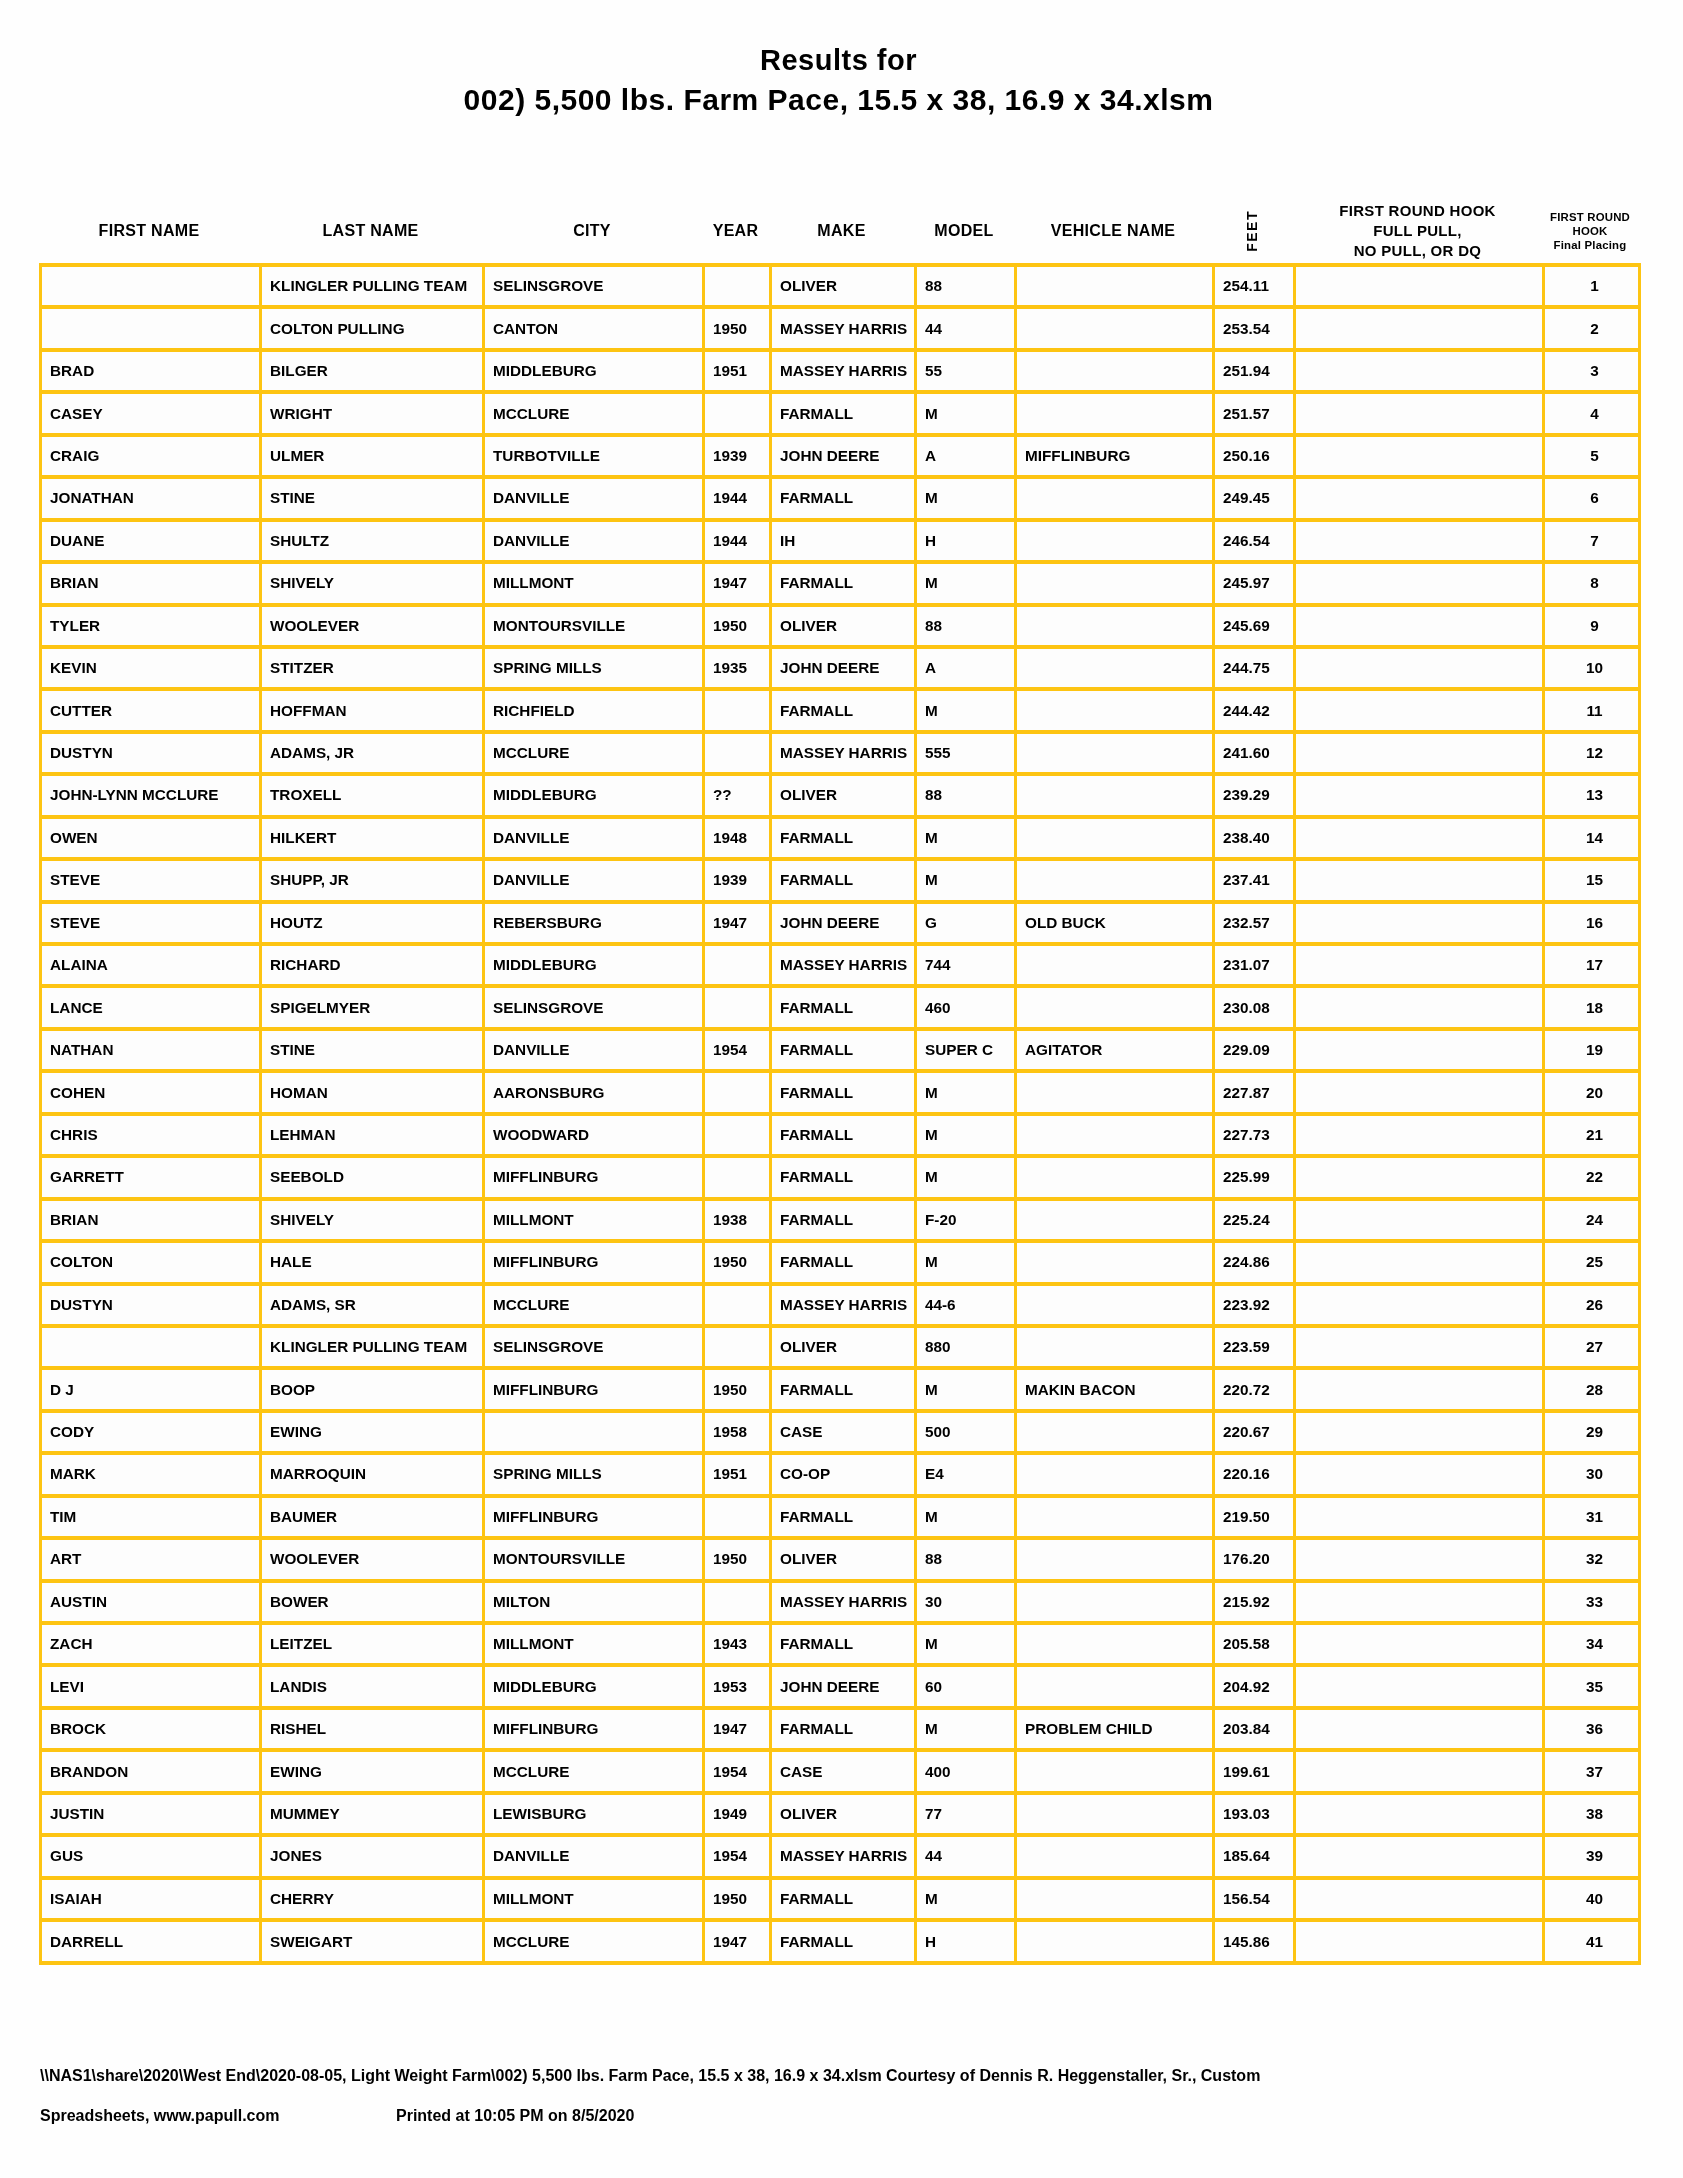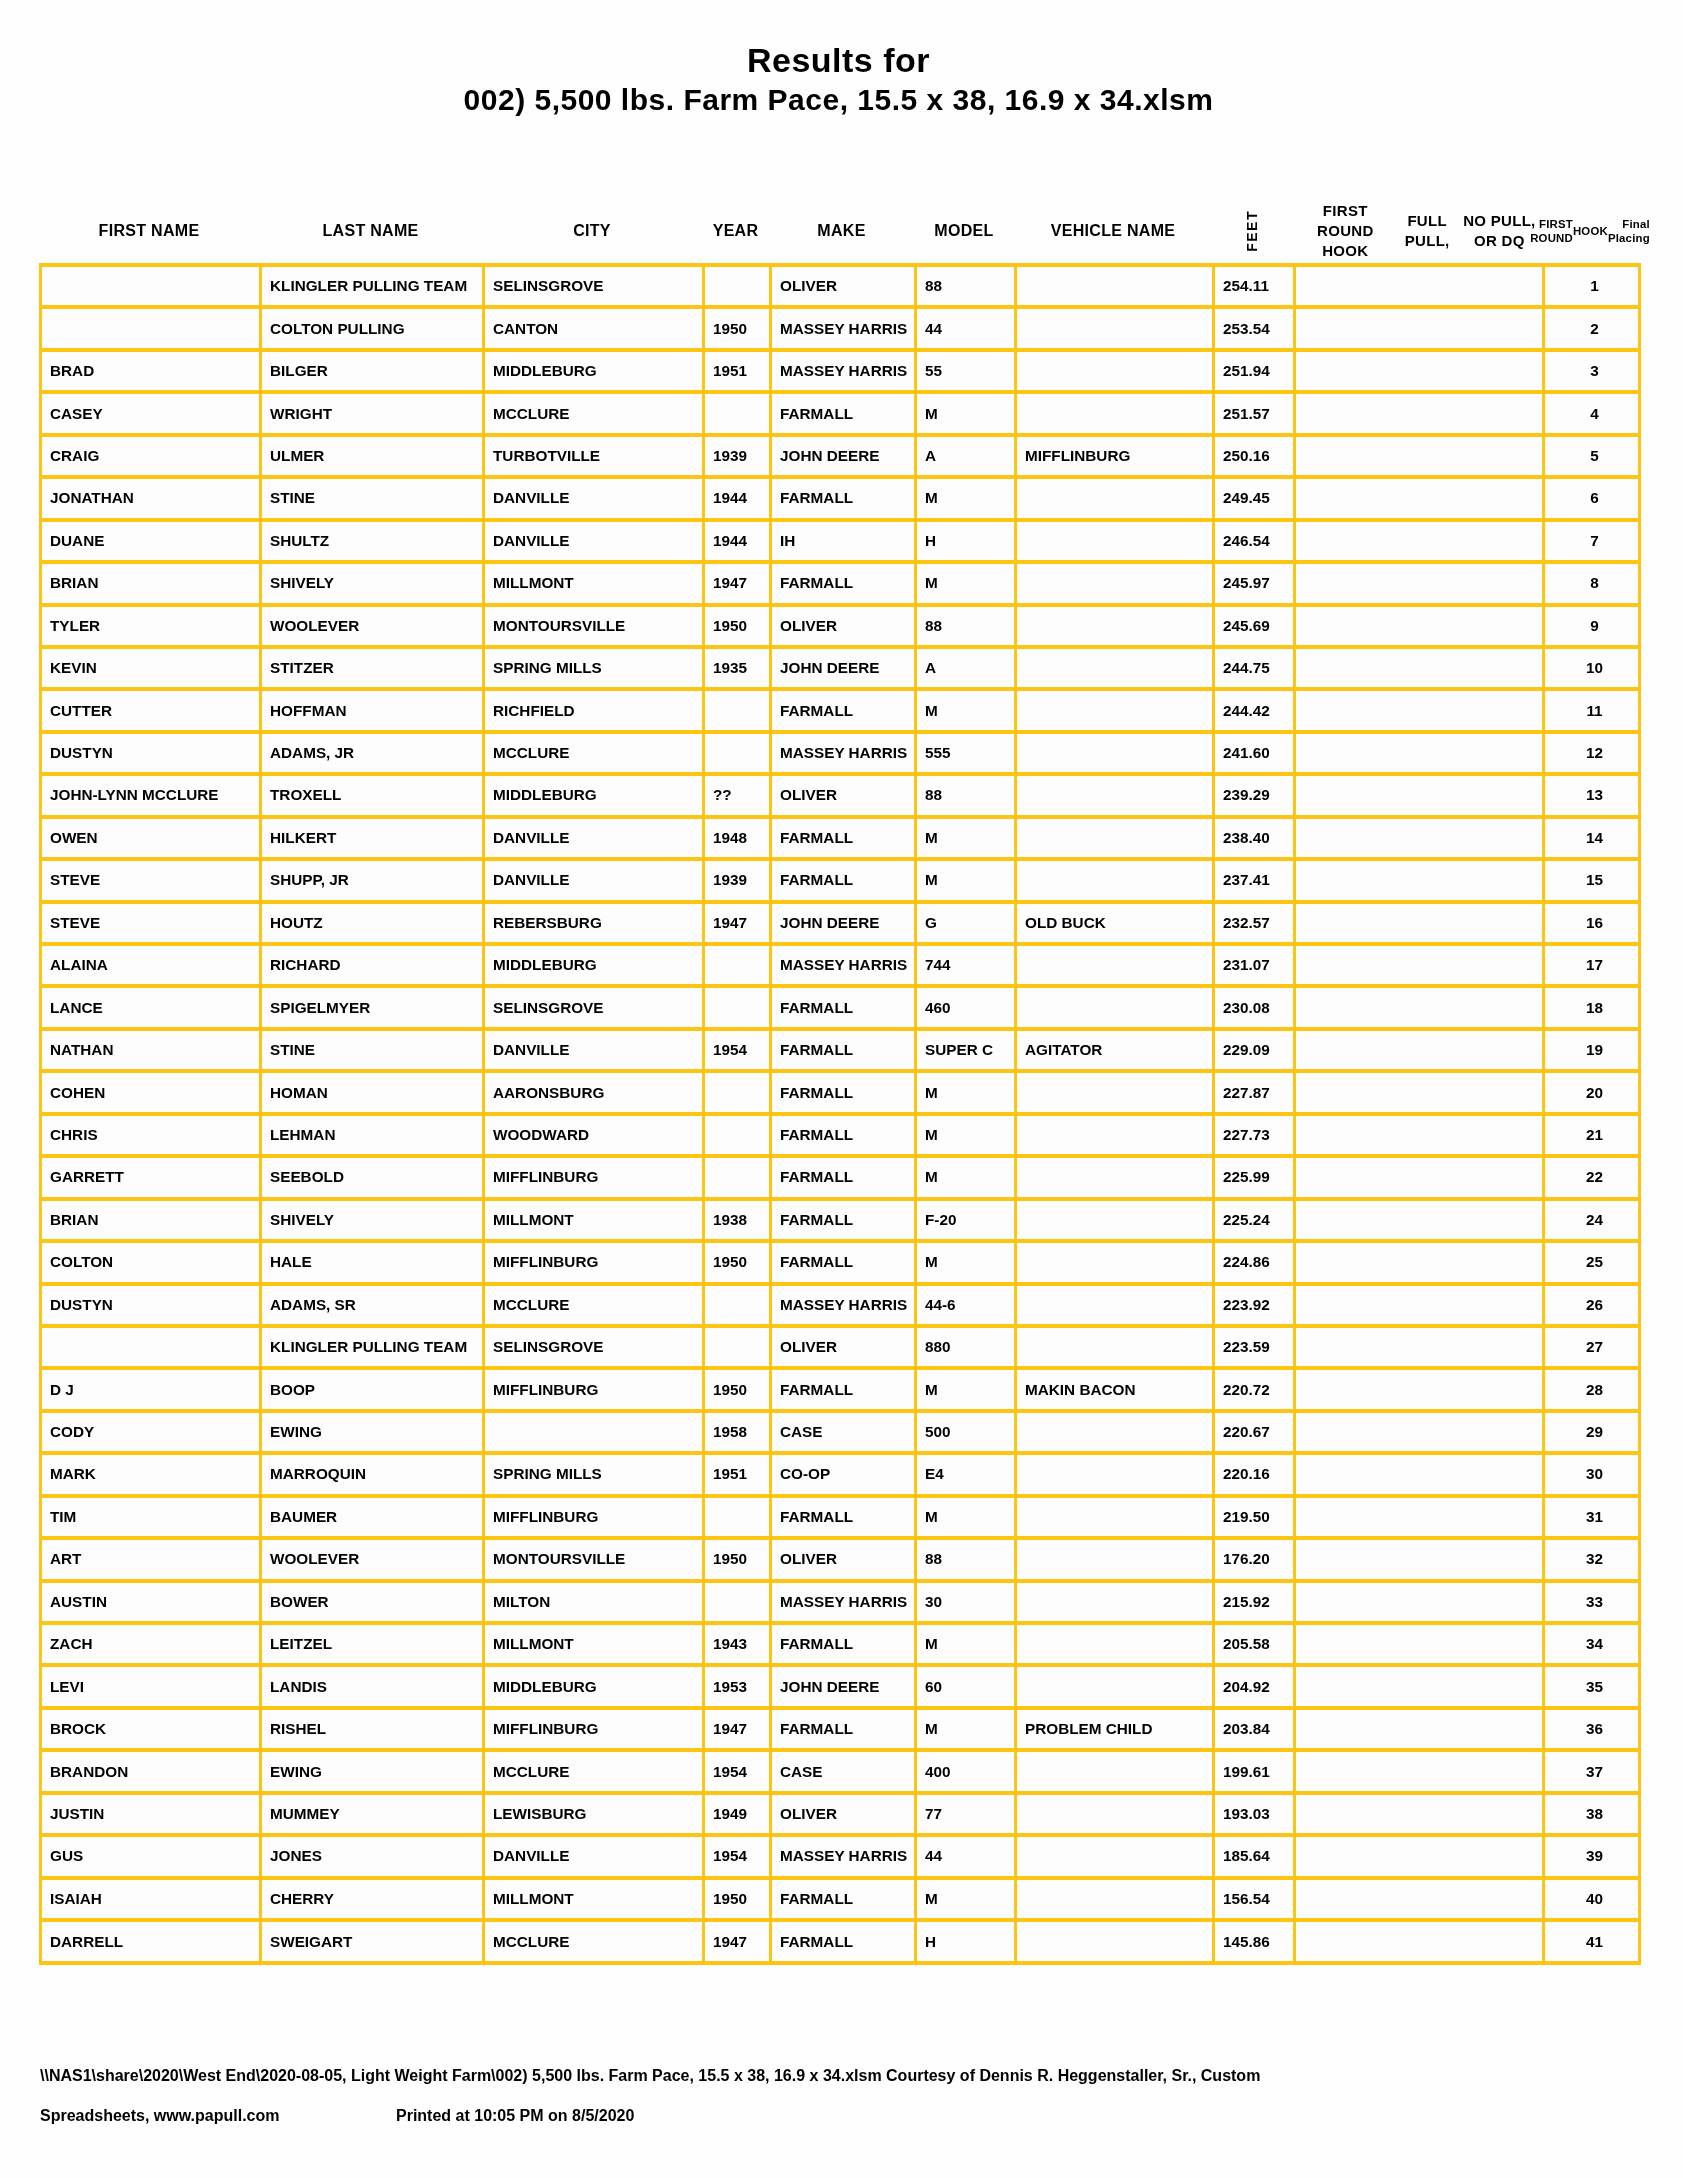--- a/index.html
+++ b/index.html
@@ -11,30 +11,30 @@
     position: relative;
     font-family: "Liberation Sans", sans-serif;
     font-weight: bold;
     color: #000;
     overflow: hidden;
   }
   .page { position: absolute; inset: 0; background: #fefefe; }
 
   
   .title-block { position: absolute; top: 40px; left: 39px; width: 1599px; text-align: center; }
-  .title-line1 { font-size: 34px; line-height: 40px; letter-spacing: 0.5px; }
+  .title-line1 { font-size: 29px; line-height: 40px; letter-spacing: 0.5px; }
   .title-line2 { font-size: 30px; line-height: 40px; letter-spacing: 0.5px; }
 
   
   .head-band {
     position: absolute; top: 198px; left: 39px; width: 1599px; height: 65px;
     display: flex; align-items: center;
   }
   .hcol {
-    display: flex; flex-direction: row; justify-content: center; align-items: center;
+    display: flex; flex-direction: column; justify-content: center; align-items: center;
     text-align: center; font-size: 16px; line-height: 19px; letter-spacing: 0.3px;
     box-sizing: border-box; height: 100%;
   }
   .hcol.small-head { font-size: 11.4px; line-height: 14px; letter-spacing: 0.2px; text-align: right; }
   .hcol.hook-head  { font-size: 15px;  line-height: 20px; }
   .hcol .vert {
     writing-mode: vertical-rl; transform: rotate(180deg);
     font-size: 14px; letter-spacing: 1.5px;
   }
 

